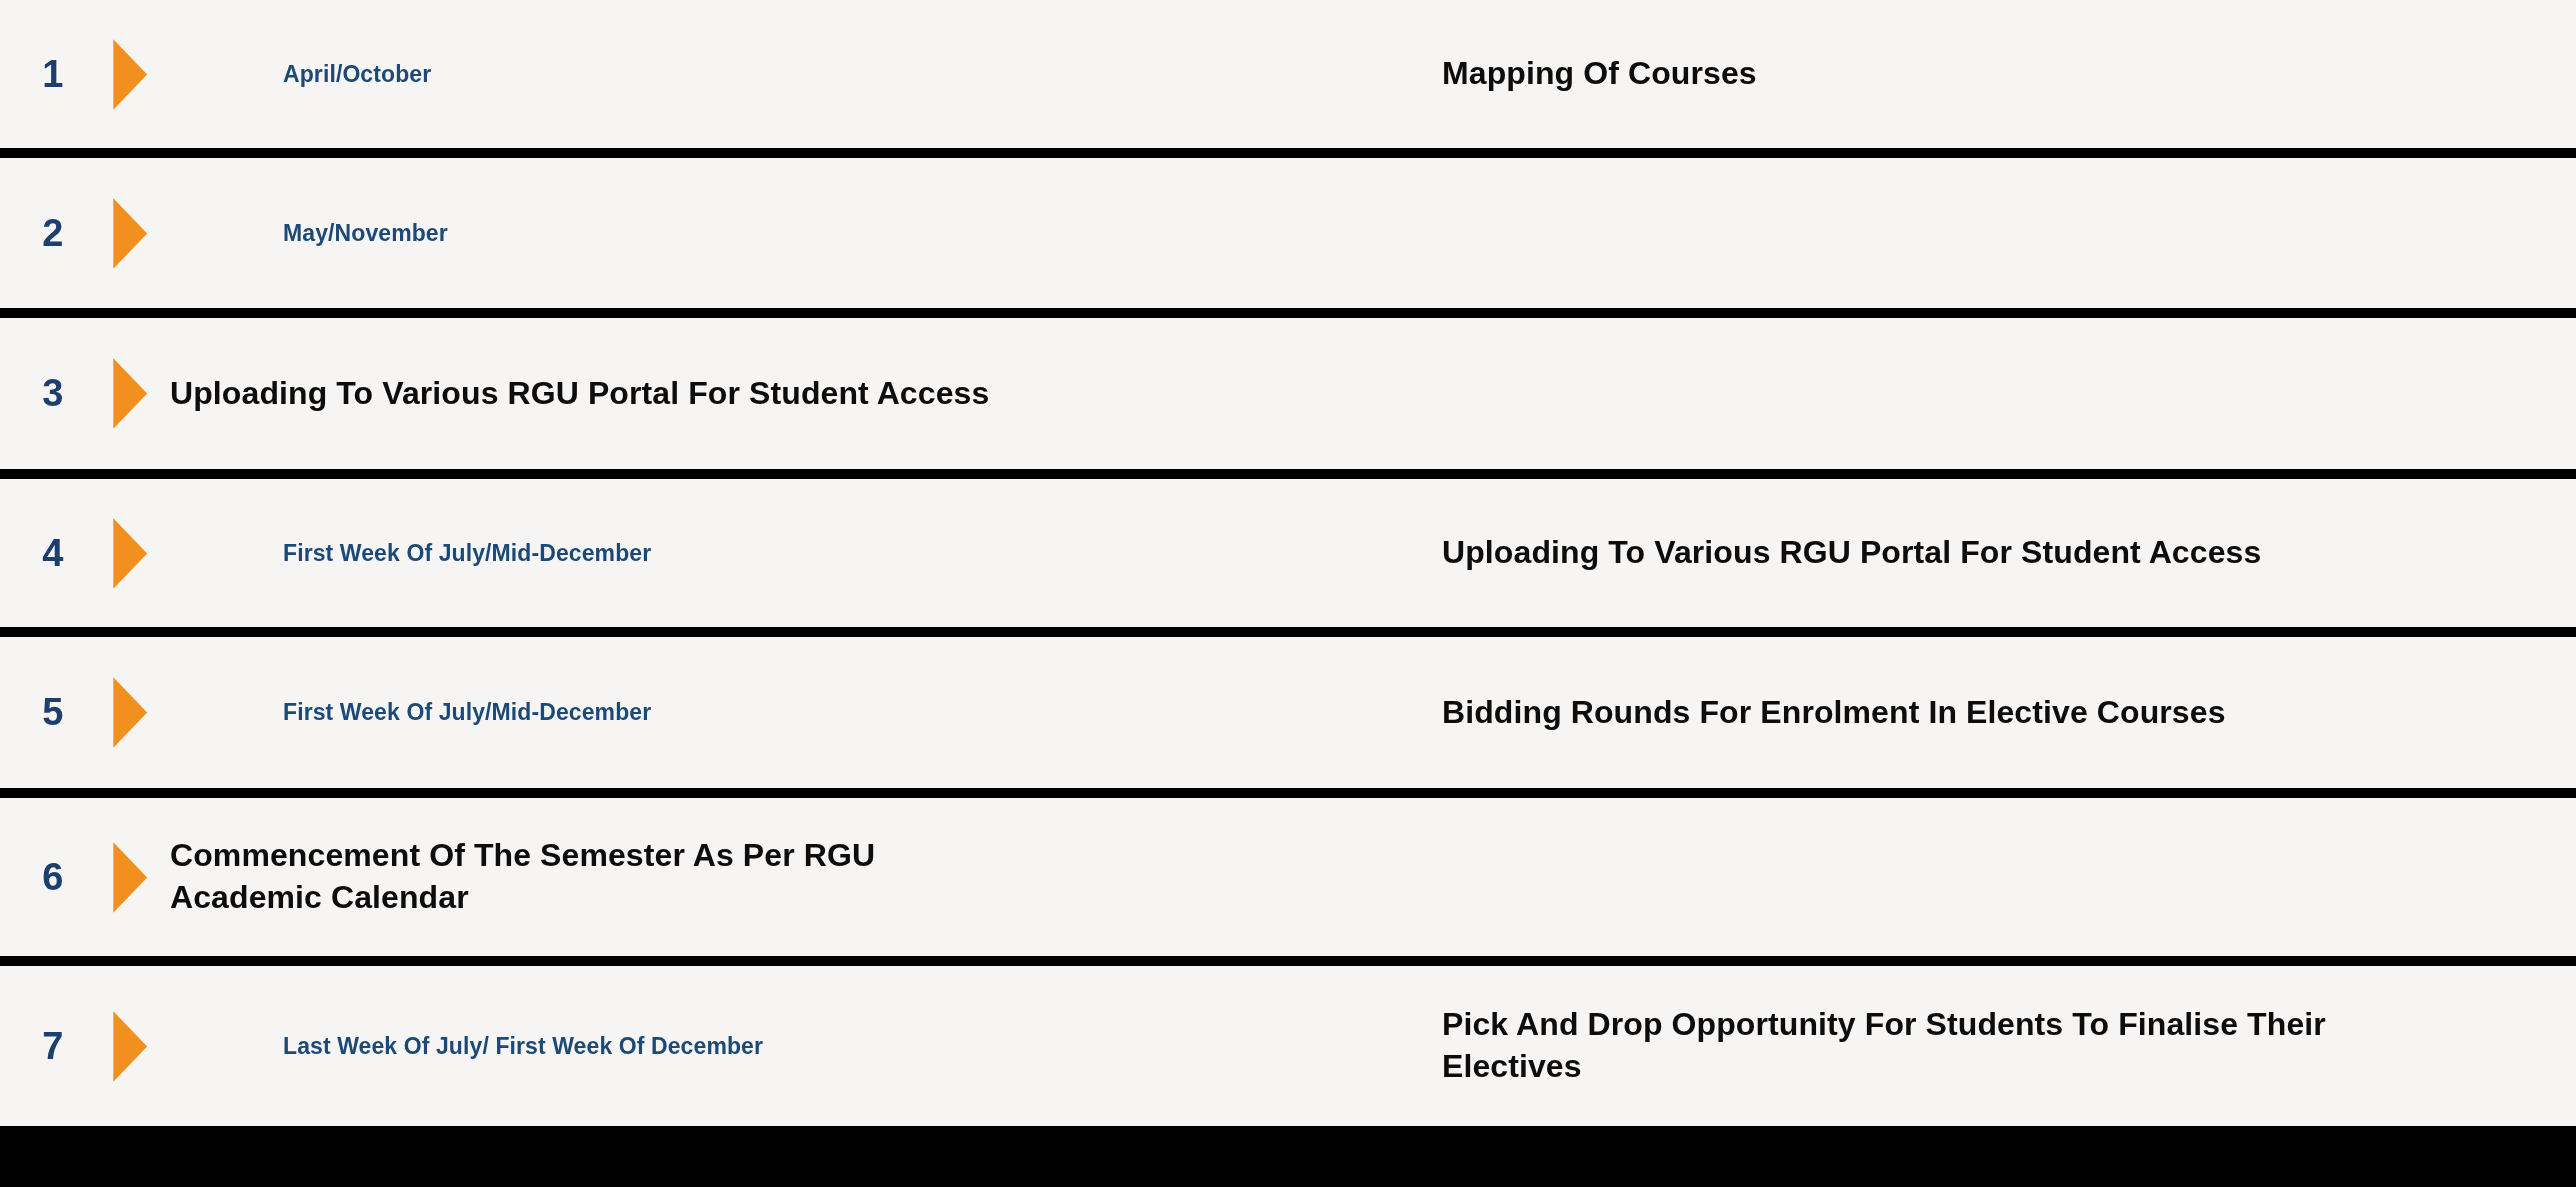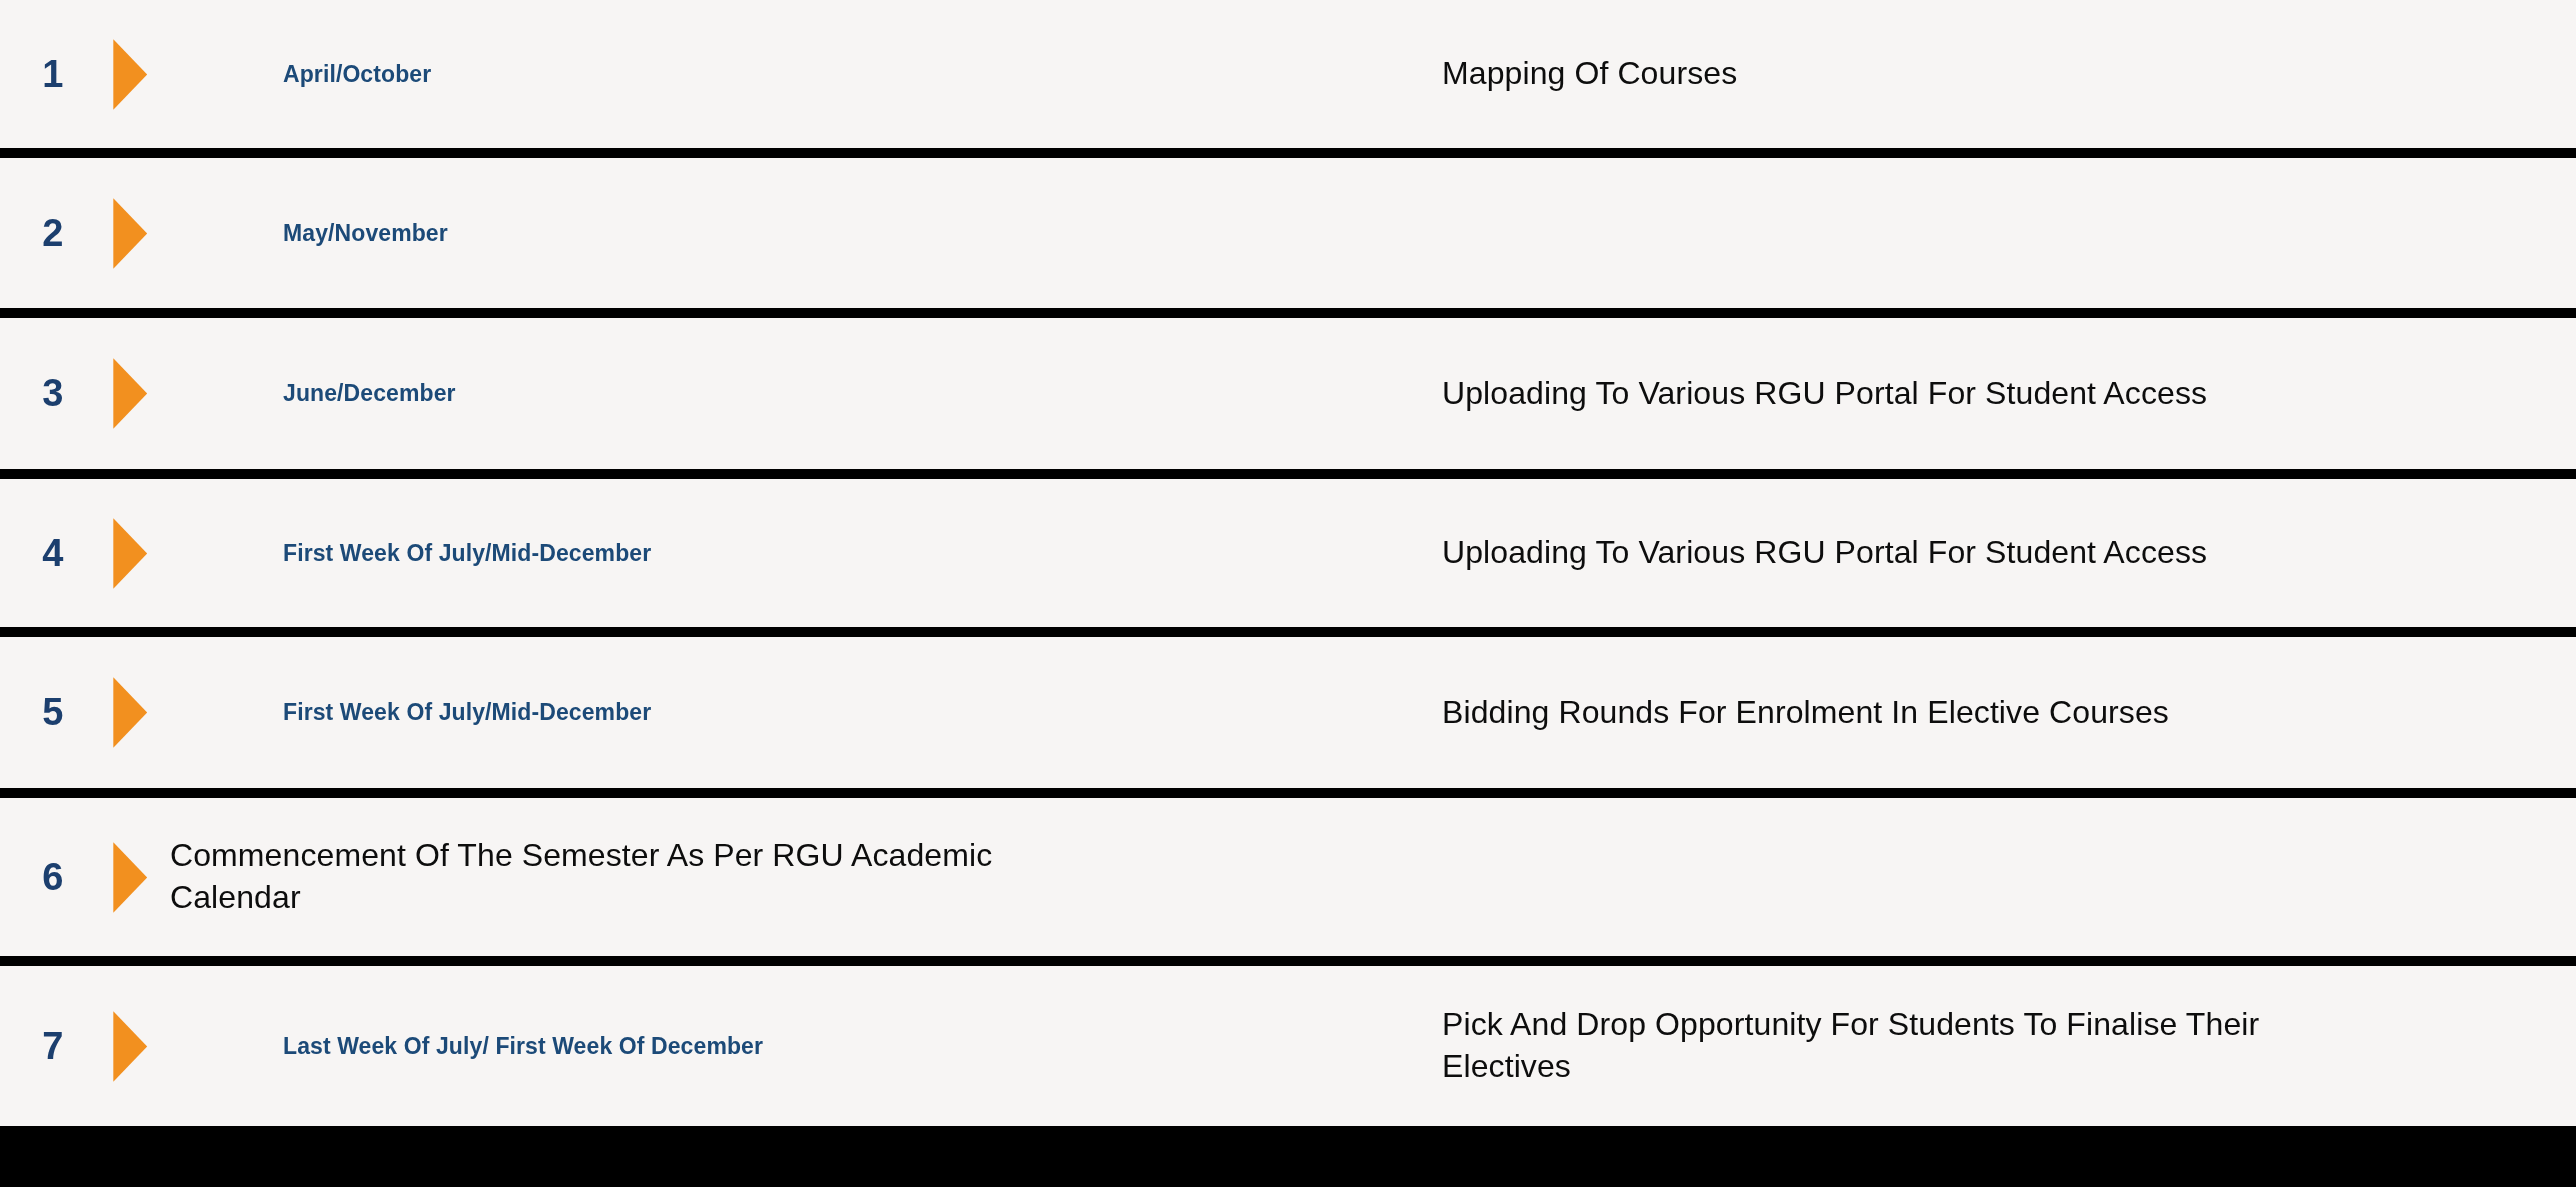--- a/index.html
+++ b/index.html
@@ -59,21 +59,21 @@
     color: #1c4a78;
     font-size: 23px;
     font-weight: 700;
     letter-spacing: 0.1px;
     line-height: 1.25;
   }
   .activity {
     flex: 1 1 auto;
     color: #0d0d0d;
     font-size: 32px;
-    font-weight: 400;
+    font-weight: 700;
     letter-spacing: 0.1px;
     line-height: 1.3;
     padding-right: 57px;
     box-sizing: border-box;
   }
   
   .row.h1 { height: 148px; }
   .row.h2 { height: 150px; }
   .row.h3 { height: 151px; }
   .row.h4 { height: 148px; }
@@ -107,21 +107,20 @@
     <div class="period">May/November</div>
   </div>
 
   <div class="row h3">
     <div class="row-index">3</div>
     <div class="arrow">
       <svg width="64" height="79" viewBox="0 0 90 112" xmlns="http://www.w3.org/2000/svg">
         <path d="M10 6 L58 56 L10 106 Z" fill="#f2901f"></path>
       </svg>
     </div>
-    <div class="period">June/December</div>
     <div class="activity">Uploading To Various RGU Portal For Student Access</div>
   </div>
 
   <div class="row h4">
     <div class="row-index">4</div>
     <div class="arrow">
       <svg width="64" height="79" viewBox="0 0 90 112" xmlns="http://www.w3.org/2000/svg">
         <path d="M10 6 L58 56 L10 106 Z" fill="#f2901f"></path>
       </svg>
     </div>

